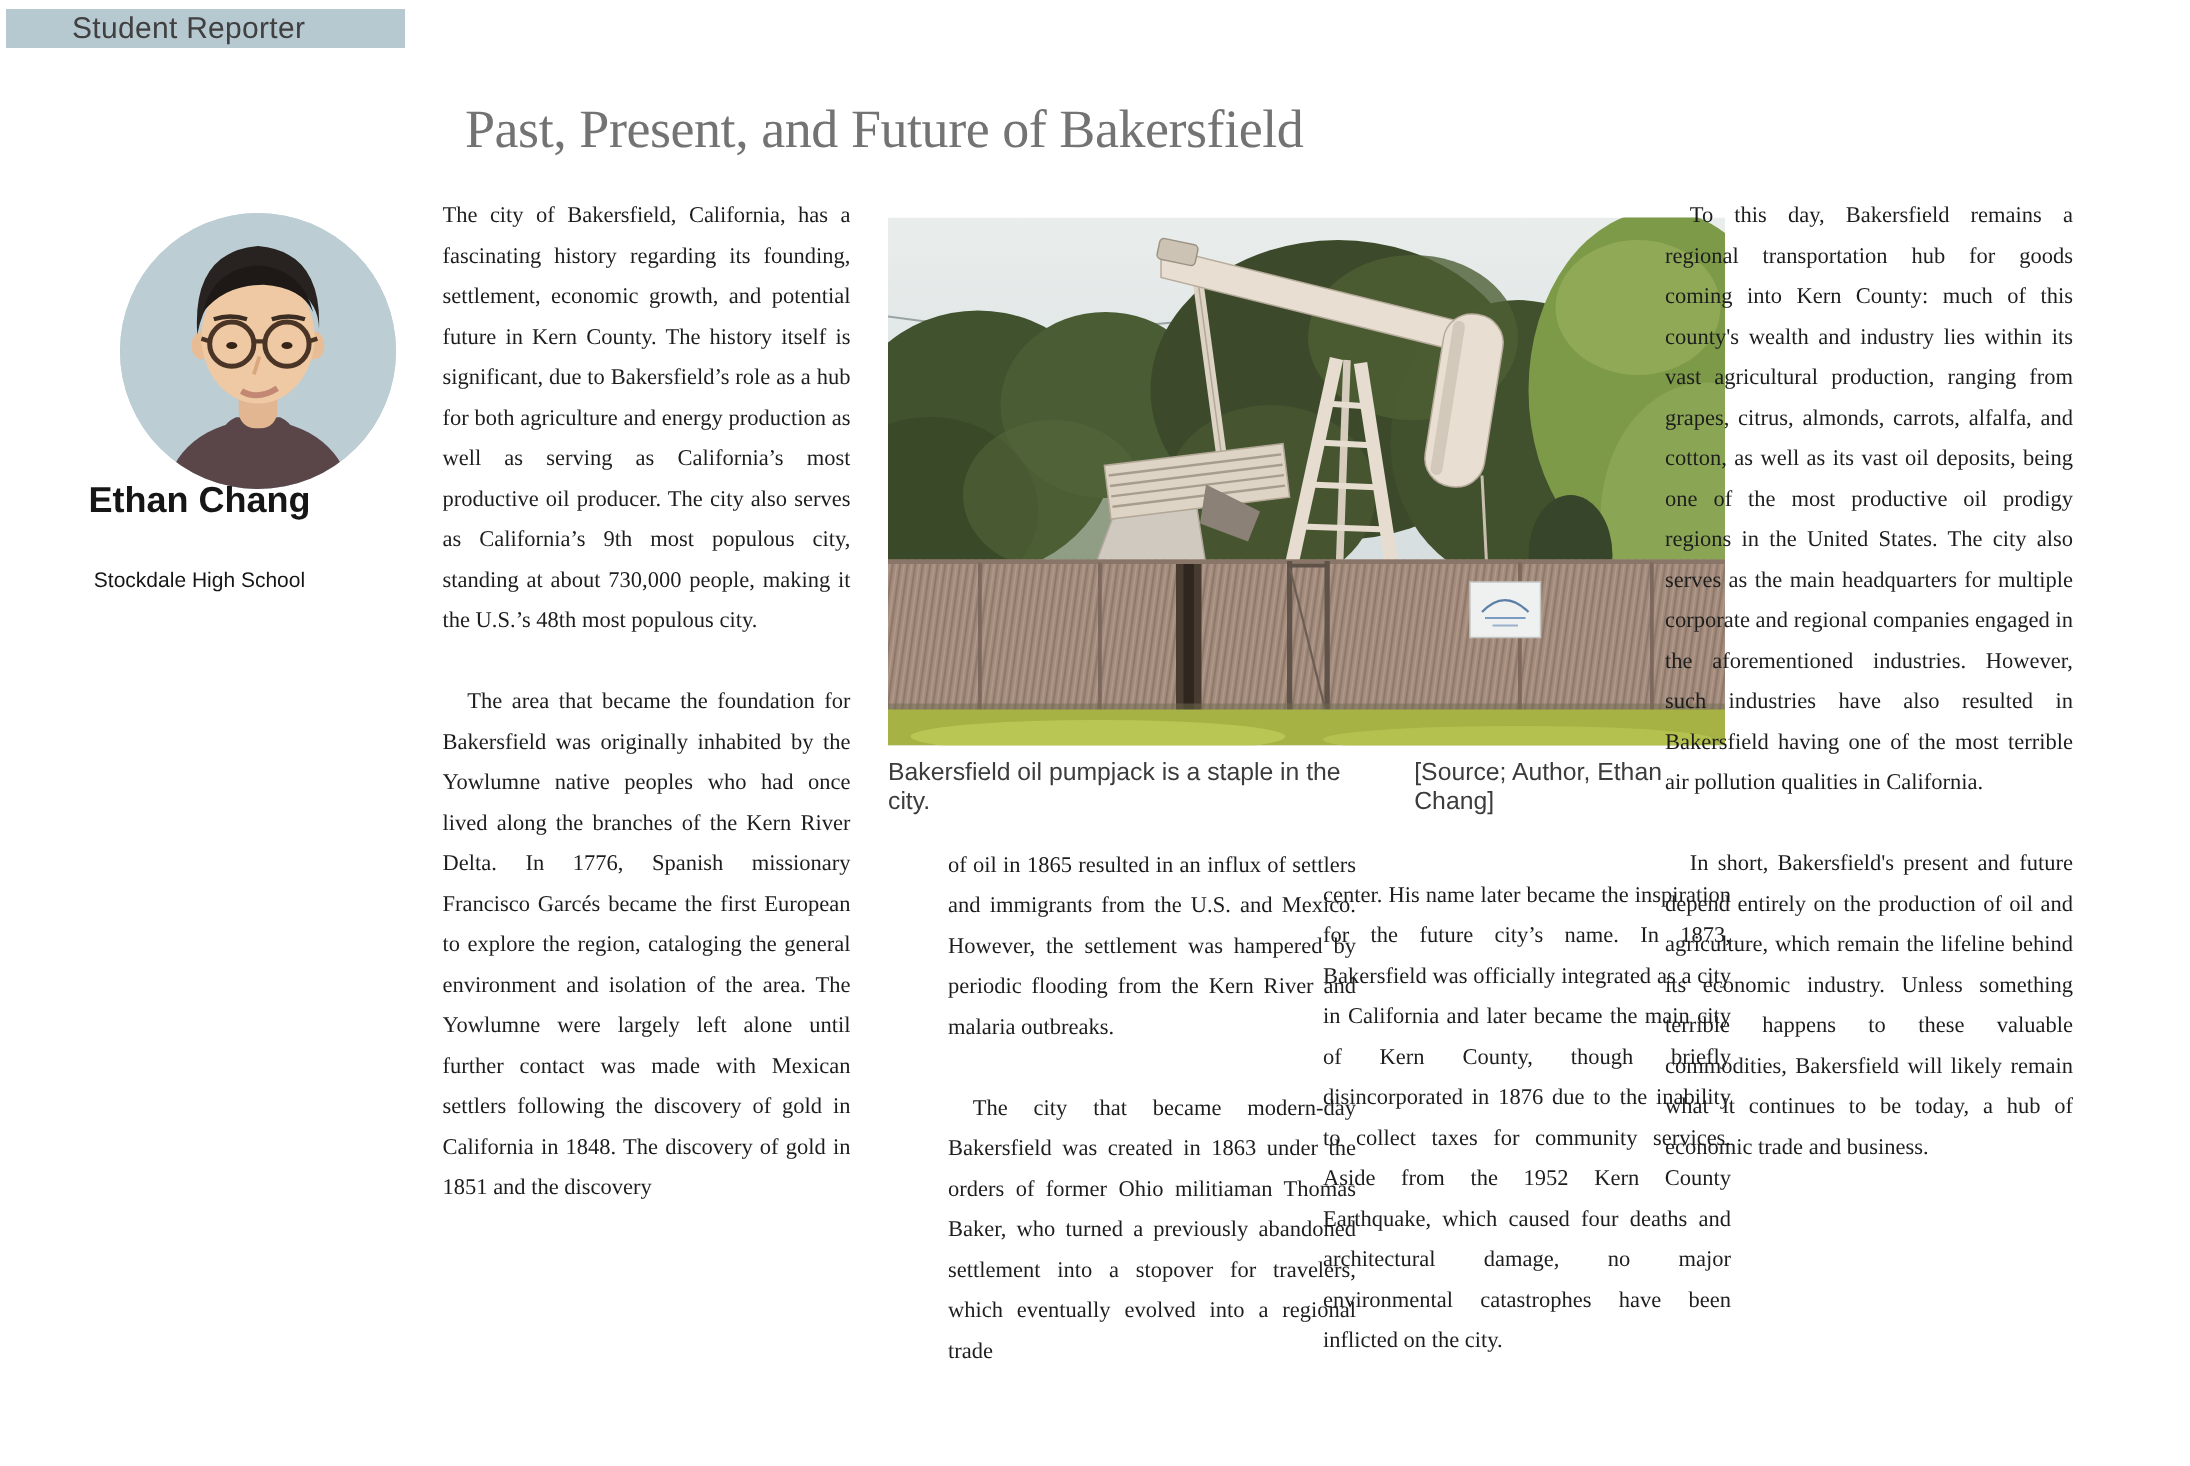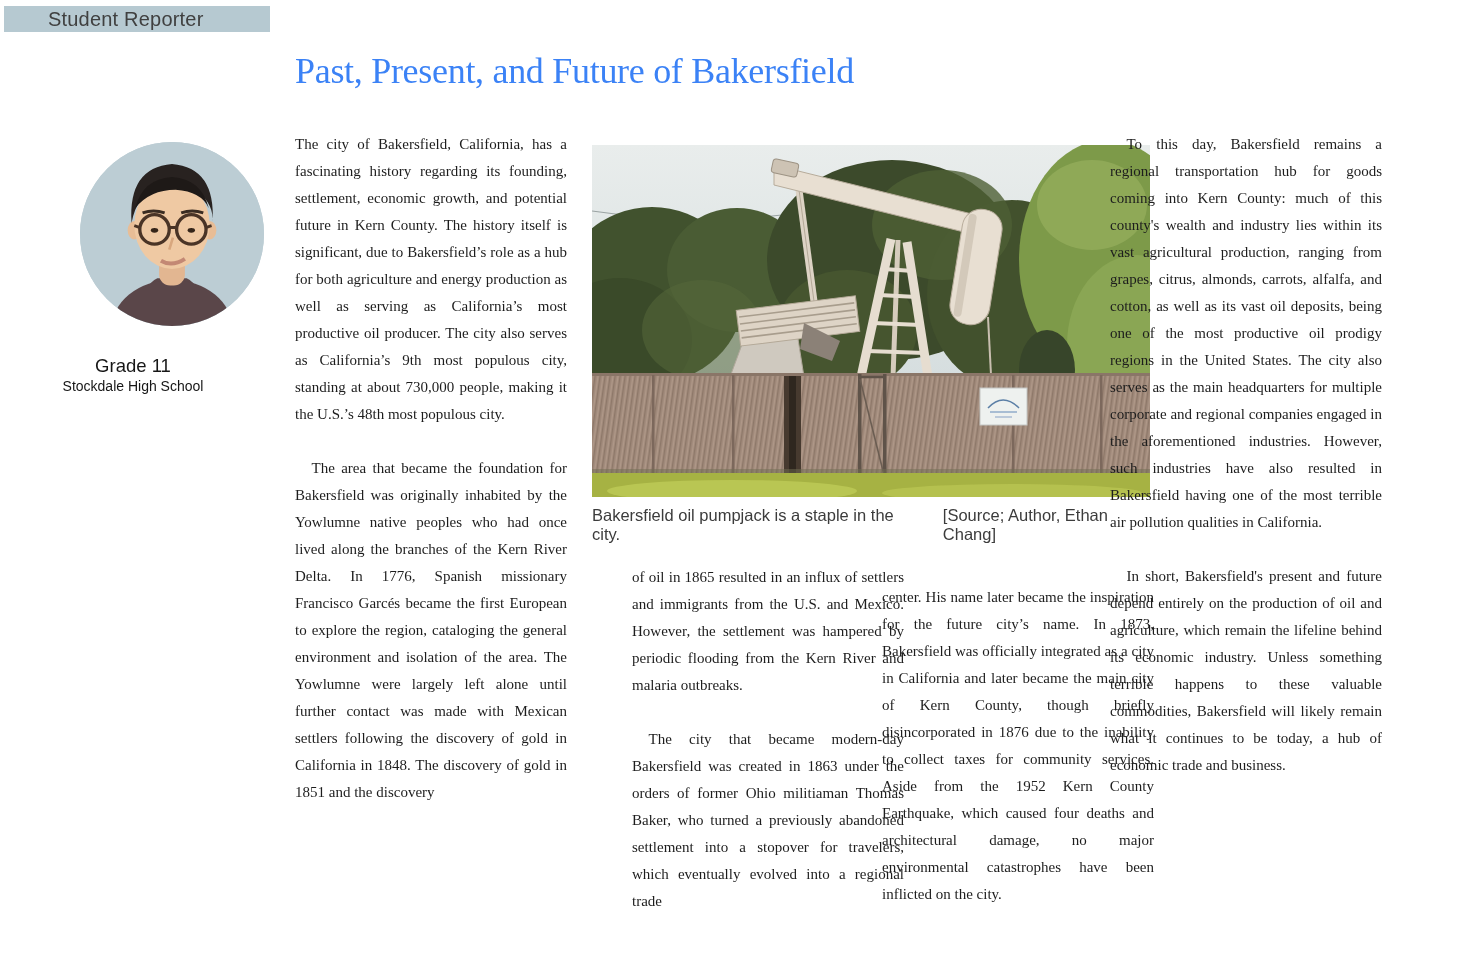--- a/index.html
+++ b/index.html
@@ -9,23 +9,23 @@
   }
   .header-bar {
     position:absolute; left:4px; top:6px; width:266px; height:26px;
     background:#b6c9d1; display:flex; align-items:center;
   }
   .header-bar .label {
     font-family:"Liberation Sans", sans-serif; font-size:20px; color:#404040;
     padding-left:44px; white-space:nowrap; letter-spacing:0.2px;
   }
   .title {
-    position:absolute; left:295px; top:50px; width:860px; margin:0;
+    position:absolute; left:295px; top:50px; width:860px; margin:15px;
     font-family:"Liberation Serif", serif; font-weight:normal;
-    font-size:36px; letter-spacing:-0.3px; color:#3b82f6;
+    font-size:36px; letter-spacing:-0.3px; color:#737373;
   }
   .avatar {
     position:absolute; left:40px; top:126px; width:184px; height:184px;
     border-radius:50%; overflow:hidden; background:#bccdd4;
   }
   .avatar svg { display:block; width:100%; height:100%; }
   .author-name {
     position:absolute; left:0px; top:320px; width:266px; text-align:center;
     font-family:"Liberation Sans", sans-serif; font-weight:bold; font-size:24px; color:#161616;
   }
@@ -88,21 +88,21 @@
       <path d="M34,38.5 Q40,36.5 46,38.5" stroke="#3a2c22" stroke-width="1.6" fill="none"></path>
       <path d="M55,38.5 Q61,36.5 67,38.5" stroke="#3a2c22" stroke-width="1.6" fill="none"></path>
       <ellipse cx="40.5" cy="48" rx="2" ry="1.3" fill="#352519"></ellipse>
       <ellipse cx="60.5" cy="48" rx="2" ry="1.3" fill="#352519"></ellipse>
       <path d="M50.5,52 Q49,57 48.5,58.5" stroke="#d8a77e" stroke-width="1.4" fill="none"></path>
       <path d="M44,64.5 Q50,68 57,63.5" stroke="#c3887ا" stroke-width="0" fill="none"></path>
       <path d="M44,64.5 Q50,68 57,63.5" stroke="#c38874" stroke-width="2.2" fill="none"></path>
     </svg>
   </figure>
 
-  <div class="author-grade">Grade 11</div>
+  <div class="author-name">Ethan Chang</div>
   <div class="author-school">Stockdale High School</div>
 
   <figure class="photo">
     <svg viewBox="0 0 558 352" aria-hidden="true">
       <defs>
         <linearGradient id="sky" x1="0" y1="0" x2="0" y2="1">
           <stop offset="0" stop-color="#e9edec"></stop>
           <stop offset="1" stop-color="#ccd6d8"></stop>
         </linearGradient>
         <pattern id="slats" width="5" height="12" patternUnits="userSpaceOnUse" patternTransform="skewX(-8)">

